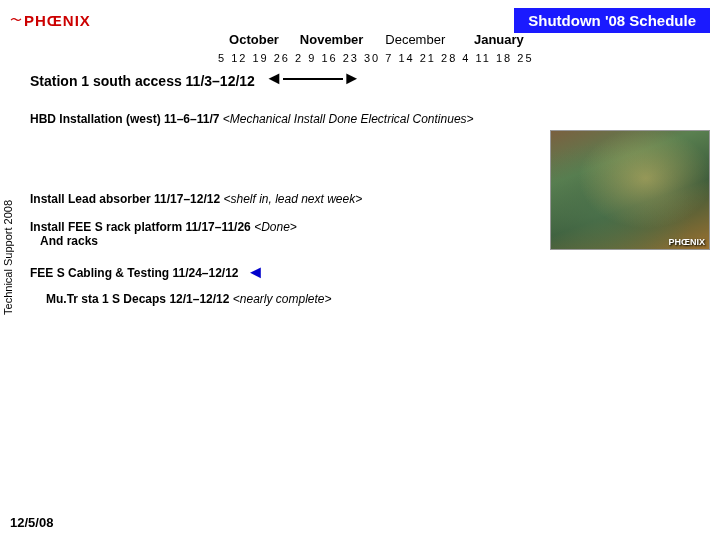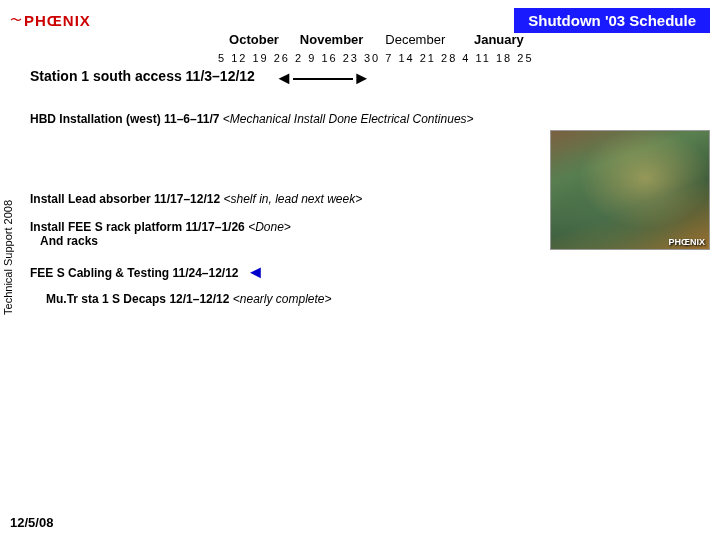--- a/index.html
+++ b/index.html
@@ -27,22 +27,21 @@
 
     
     .logo {
       position: absolute;
       top: 12px;
       left: 10px;
     }
 
     .station-row {
       display: flex;
-      align-items: flex-start;
-      gap: 10px;
+      align-items: flex-end;
       margin-bottom: 10px;
     }
 
     
     .tech-support {
       position: absolute;
       left: 2px;
       top: 200px;
       font-size: 11px;
       color: #000;
@@ -97,21 +96,21 @@
 <body>
 
 <div class="logo">
   <div style="display:flex; align-items:center; gap:2px;">
     <span style="color:#cc0000; font-size:12px;">〜</span>
     <span style="font-size:15px; font-weight:bold; color:#cc0000; letter-spacing:1px;">PHŒNIX</span>
   </div>
 </div>
 
 <div class="title-box">
-  <span>Shutdown '03 Schedule</span>
+  <span>Shutdown '08 Schedule</span>
 </div>
 
 <div style="position:absolute; top:32px; left:220px;">
   <span style="font-size:13px; font-weight:bold; display:inline-block; width:68px; text-align:center;">October</span>
   <span style="font-size:13px; font-weight:bold; display:inline-block; width:80px; text-align:center;">November</span>
   <span style="font-size:13px; font-weight:normal; display:inline-block; width:80px; text-align:center;">December</span>
   <span style="font-size:13px; font-weight:bold; display:inline-block; width:80px; text-align:center;">January</span>
 </div>
 
 <div style="position:absolute; top:50px; left:218px;">
@@ -144,21 +143,21 @@
 
 <div style="position:absolute; top:192px; left:30px;">
   <div style="font-size:12px;">
     <span style="font-weight:bold;">Install Lead absorber  11/17–12/12</span>
     <span style="font-style:italic;">  &lt;shelf in, lead next week&gt;</span>
   </div>
 </div>
 
 <div style="position:absolute; top:220px; left:30px;">
   <div style="font-size:12px;">
-    <span style="font-weight:bold;">Install FEE S rack platform  11/17–1/26</span>
+    <span style="font-weight:bold;">Install FEE S rack platform  11/17–11/26</span>
     <span style="font-style:italic;">  &lt;Done&gt;</span>
   </div>
   <div style="font-size:12px; margin-left:10px;">
     <span style="font-weight:bold;">And racks</span>
   </div>
 </div>
 
 <div style="position:absolute; top:262px; left:30px;">
   <div style="font-size:12px; display:flex; align-items:center; gap:8px;">
     <span style="font-weight:bold;">FEE S Cabling &amp; Testing  11/24–12/12</span>

